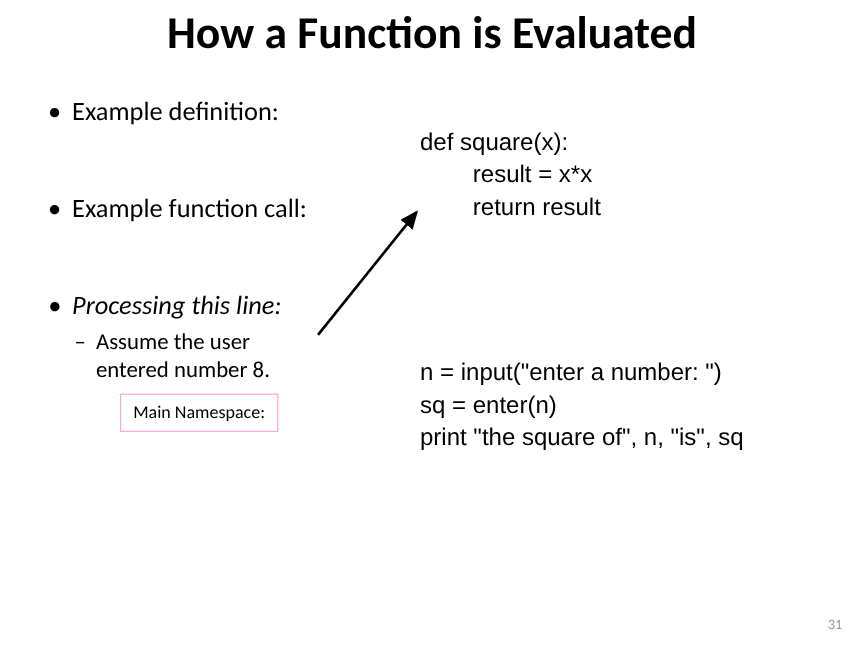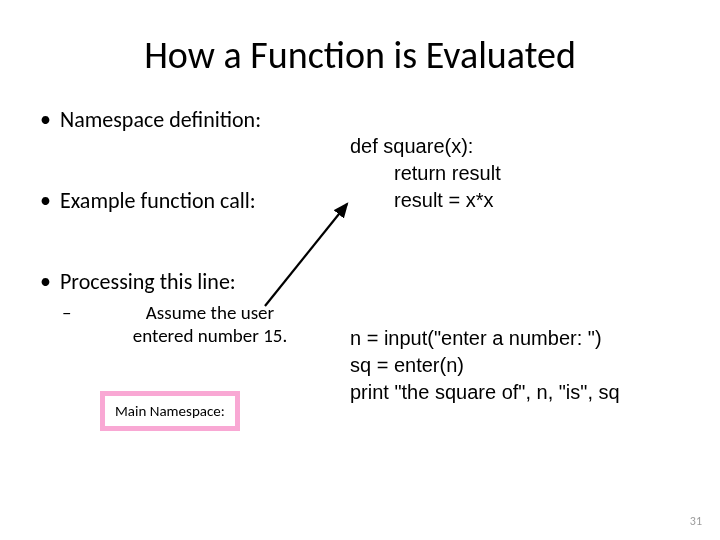--- a/index.html
+++ b/index.html
@@ -8,22 +8,22 @@
     height: 540px;
     background: #fff;
     font-family: Calibri, Arial, sans-serif;
     color: #000;
     position: relative;
     overflow: hidden;
   }
   .title {
     font-size: 38px;
     text-align: center;
-    margin-top: 32px;
-    font-weight: 400;
+    margin-top: 5px;
+    font-weight: 700;
   }
   .content {
     position: relative;
     margin-top: 28px;
   }
   .left-col {
     position: absolute;
     left: 40px;
     width: 300px;
   }
@@ -42,46 +42,44 @@
     content: "•";
     position: absolute;
     left: 0;
     top: 0;
   }
   .sub-item {
     font-size: 19px;
     position: relative;
     padding-left: 40px;
     margin-top: -38px;
-    margin-bottom: 20px;
-    text-align: center;
+    margin-bottom: 8px;
   }
   .sub-item::before {
     content: "–";
     position: absolute;
     left: 22px;
     top: 0;
   }
   .code-block {
     font-size: 20px;
     line-height: 1.35;
     font-family: Liberation Sans, sans-serif;
     white-space: pre;
   }
   .code-block .indent {
     padding-left: 44px;
     display: block;
   }
   .box {
-    border: 5px solid #f9a8d4;
+    border: 1px solid #f9a8d4;
     padding: 6px 10px;
     font-size: 15px;
     display: inline-block;
     margin-left: 60px;
-    margin-top: 24px;
   }
   .box-stack { margin-top: 6px; }
   .page-num {
     position: absolute;
     bottom: 12px;
     right: 18px;
     font-size: 12px;
     color: #9a9a9a;
   }
   .arrow-svg {
@@ -94,36 +92,36 @@
   }
 </style>
 </head>
 <body>
 
 <div class="title">How a Function is Evaluated</div>
 
 <div class="content">
 
   <div class="left-col">
-    <div class="bullet-item">Namespace definition:</div>
+    <div class="bullet-item">Example definition:</div>
     <div class="bullet-item" style="margin-top:16px;">Example function call:</div>
-    <div class="bullet-item" style="margin-top:22px; margin-bottom:44px;">Processing this line:</div>
+    <div class="bullet-item" style="margin-top:22px; margin-bottom:44px;font-style:italic;">Processing this line:</div>
     <div class="sub-item">
       <span>Assume the user</span><br>
-      <span>entered number 15.</span>
+      <span>entered number 8.</span>
     </div>
     <div class="box-stack">
       <div class="box">Main Namespace:</div><br><br>
     </div>
   </div>
 
   <div class="right-col">
     <div class="code-block">
 <span>def square(x):</span>
-<span class="indent">return result</span><span class="indent">result = x*x</span>
+<span class="indent">result = x*x</span><span class="indent">return result</span>
     </div>
     <div class="code-block" style="margin-top:30px;">
 <span>n = input("enter a number: ")</span>
 <span>sq = enter(n)</span>
 <span>print "the square of", n, "is", sq</span>
     </div>
   </div>
 
   <svg class="arrow-svg" viewBox="0 0 95 110">
     <defs>

